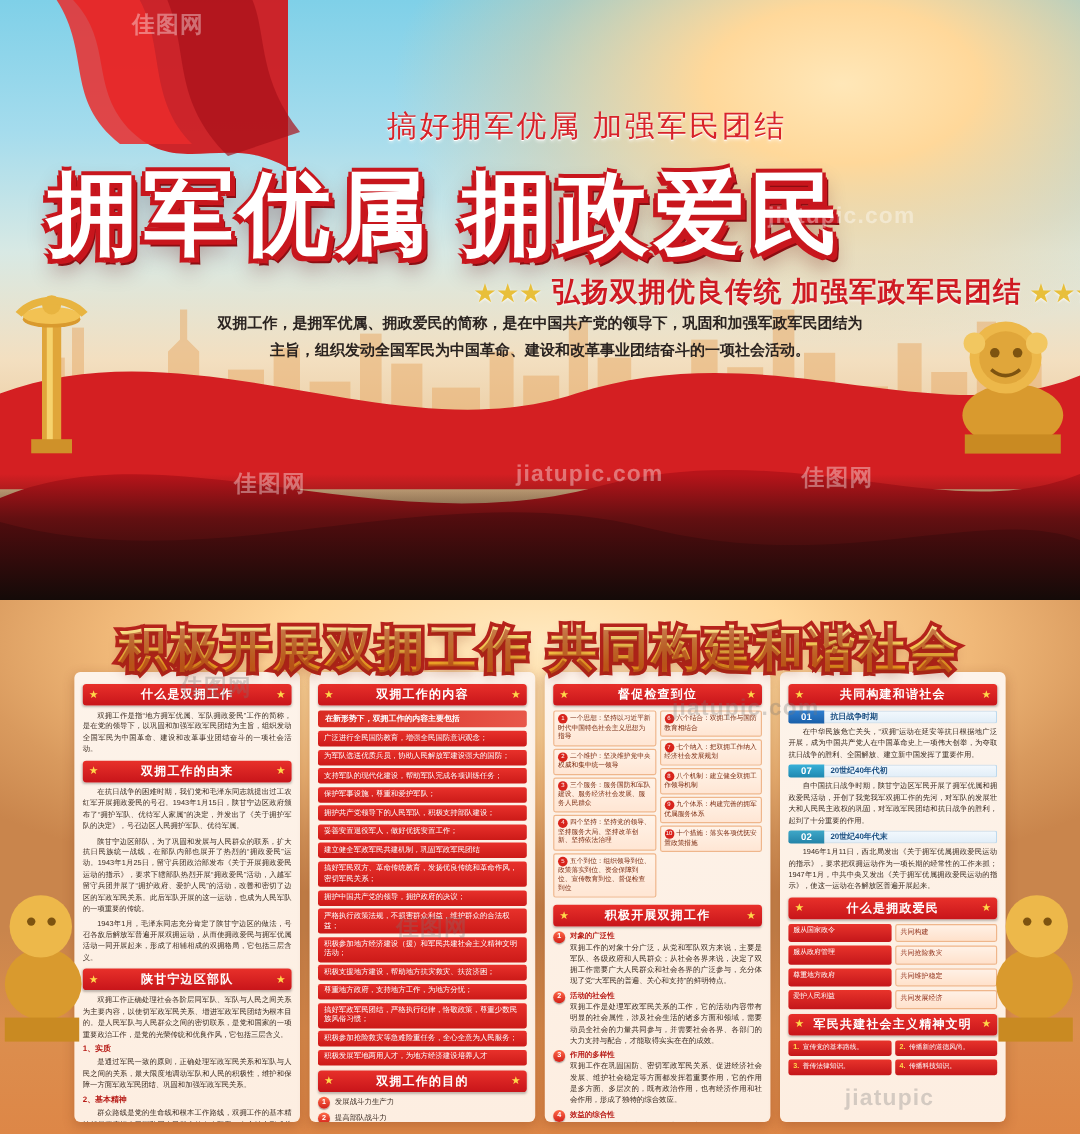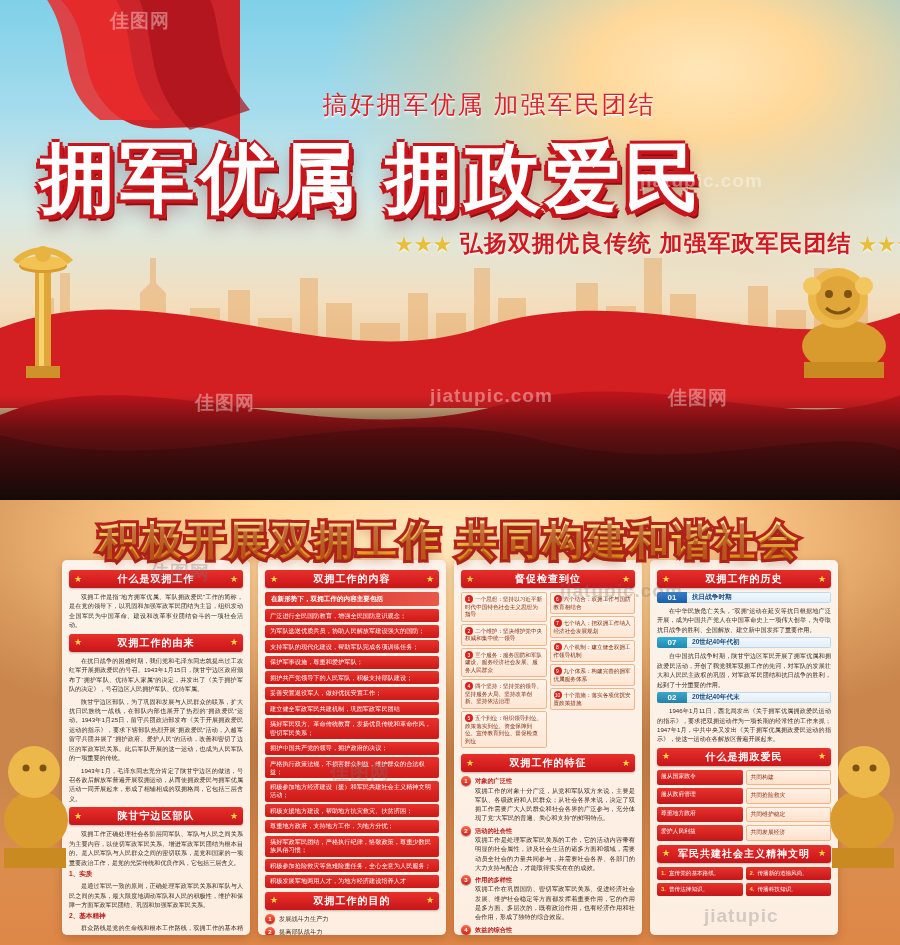--- a/index.html
+++ b/index.html
@@ -286,20 +286,21 @@
 
     <div class="banner-bottom-dark"></div>
 
     <div class="subtitle-top">搞好拥军优属  加强军民团结</div>
     <div class="main-title">拥军优属   拥政爱民</div>
     <div class="slogan-row">
       <span class="stars">★★★</span>
       <span>弘扬双拥优良传统   加强军政军民团结</span>
       <span class="stars">★★★</span>
     </div>
+    <div class="banner-para">双拥工作，是拥军优属、拥政爱民的简称，是在中国共产党的领导下，巩固和加强军政军民团结为主旨，组织发动全国军民为中国革命、建设和改革事业团结奋斗的一项社会活动。</div>
 
     <div class="wm" style="left:110px; top:8px;">佳图网</div>
     <div class="wm" style="left:640px; top:170px;">jiatupic.com</div>
     <div class="wm" style="left:195px; top:390px;">佳图网</div>
     <div class="wm" style="left:430px; top:385px;">jiatupic.com</div>
     <div class="wm" style="left:668px; top:385px;">佳图网</div>
   </div>
 
   <div class="board">
     <div class="board-bottom-glow"></div>
@@ -412,21 +413,21 @@
         <div class="mini"><span class="pill-num">6</span><span>六个结合：双拥工作与国防教育相结合</span></div>
         <div class="mini"><span class="pill-num">7</span><span>七个纳入：把双拥工作纳入经济社会发展规划</span></div>
         <div class="mini"><span class="pill-num">8</span><span>八个机制：建立健全双拥工作领导机制</span></div>
         <div class="mini"><span class="pill-num">9</span><span>九个体系：构建完善的拥军优属服务体系</span></div>
         <div class="mini"><span class="pill-num">10</span><span>十个措施：落实各项优抚安置政策措施</span></div>
       </div>
     </div>
 
     <div class="sec-head">
       <span class="star">★</span>
-      <span class="t">双拥工作的特征</span>
+      <span class="t">积极开展双拥工作</span>
       <span class="star">★</span>
     </div>
 
     <div class="num-row">
       <span class="num-badge">1</span>
       <span class="num-txt">
         <span class="num-title">对象的广泛性</span><br>
         <span>双拥工作的对象十分广泛，从党和军队双方来说，主要是军队、各级政府和人民群众；从社会各界来说，决定了双拥工作需要广大人民群众和社会各界的广泛参与，充分体现了党“大军民的普遍、关心和支持”的鲜明特点。</span>
       </span>
     </div>
@@ -449,21 +450,21 @@
       <span class="num-txt">
         <span class="num-title">效益的综合性</span><br>
         <span>双拥工作的效益是综合性的，它既能产生政治效益、军事效益、经济效益，又能产生社会效益、文化效益，既有近期效益，又有长远效益，双拥工作有利于军政军民团结，有利于促进国防和军队现代化建设，有利于促进经济社会全面发展。</span>
       </span>
     </div>
   </div>
 
   <div class="panel col4">
     <div class="sec-head">
       <span class="star">★</span>
-      <span class="t">双拥工作的历史</span>
+      <span class="t">共同构建和谐社会</span>
       <span class="star">★</span>
     </div>
 
     <div class="hist">
       <div class="hist-num">01</div>
       <div class="hist-lab">抗日战争时期</div>
     </div>
     <p class="body-text">在中华民族危亡关头，“双拥”运动在延安等抗日根据地广泛开展，成为中国共产党人在中国革命史上一项伟大创举，为夺取抗日战争的胜利、全国解放、建立新中国发挥了重要作用。</p>
 
     <div class="hist">

